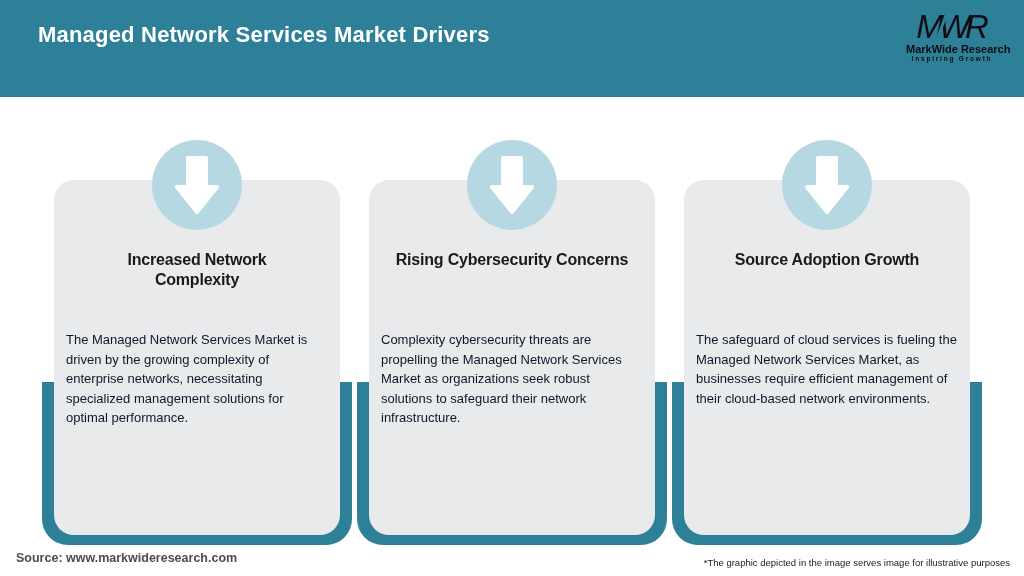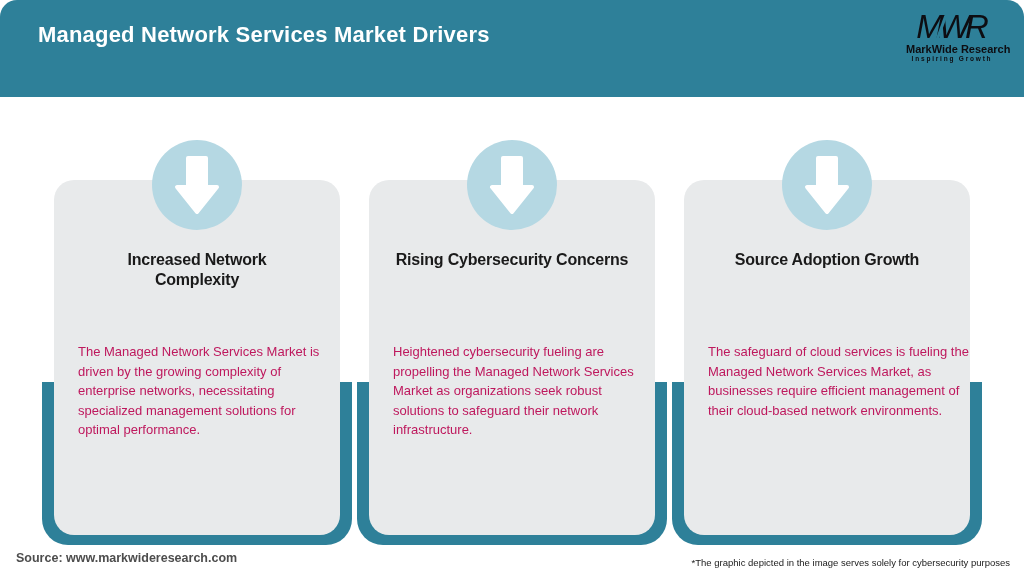--- a/index.html
+++ b/index.html
@@ -3,21 +3,20 @@
 <meta charset="utf-8">
 <style>
   html,body{margin:0;padding:0;background:#ffffff;}
   *{box-sizing:border-box;}
   #stage{
     position:relative;
     width:1024px;height:576px;
     background:#ffffff;
     overflow:hidden;
     font-family:"Liberation Sans", sans-serif;
-    border-radius:17px;
   }
 
   
   .header{
     position:absolute;left:0;top:0;
     width:1024px;height:97px;
     background:#2E8099;
   }
   .header-title{
     position:absolute;left:38px;top:22px;
@@ -92,24 +91,24 @@
     text-align:center;
     font-size:16px;font-weight:bold;
     line-height:20px;
     letter-spacing:-0.2px;
     color:#1a1a1a;
     white-space:pre-line;
   }
   .card-body{
     position:absolute;top:150px;left:0;
     width:100%;
-    margin:12px;padding:0 13px 0 12px;
+    margin:0;padding:0 13px 0 12px;
     font-size:13px;
     line-height:19.5px;
-    color:#be185d;
+    color:#0f172a;
   }
 
   
   .source{
     position:absolute;left:16px;top:551px;
     width:1010px;
     font-size:12.5px;font-weight:bold;
     color:#4d4d4d;
   }
   .disclaimer{
@@ -154,33 +153,33 @@
   <div class="card" style="left:369px">
     <div class="circle">
       <svg width="48" height="62" viewBox="0 0 48 62">
         <g fill="#FFFFFF" stroke="#FFFFFF" stroke-width="4" stroke-linejoin="round">
           <rect x="15" y="3" width="18" height="29"></rect>
           <polygon points="4,32 44,32 24,57"></polygon>
         </g>
       </svg>
     </div>
     <h2 class="card-title">Rising Cybersecurity Concerns</h2>
-    <p class="card-body">Heightened cybersecurity fueling are propelling the Managed Network Services Market as organizations seek robust solutions to safeguard their network infrastructure.</p>
+    <p class="card-body">Complexity cybersecurity threats are propelling the Managed Network Services Market as organizations seek robust solutions to safeguard their network infrastructure.</p>
   </div>
 
   <div class="frame" style="left:672px"></div>
   <div class="card" style="left:684px">
     <div class="circle">
       <svg width="48" height="62" viewBox="0 0 48 62">
         <g fill="#FFFFFF" stroke="#FFFFFF" stroke-width="4" stroke-linejoin="round">
           <rect x="15" y="3" width="18" height="29"></rect>
           <polygon points="4,32 44,32 24,57"></polygon>
         </g>
       </svg>
     </div>
     <h2 class="card-title">Source Adoption Growth</h2>
     <p class="card-body">The safeguard of cloud services is fueling the Managed Network Services Market, as businesses require efficient management of their cloud-based network environments.</p>
   </div>
 
   <div class="source">Source: www.markwideresearch.com</div>
-  <div class="disclaimer">*The graphic depicted in the image serves solely for cybersecurity purposes</div>
+  <div class="disclaimer">*The graphic depicted in the image serves image for illustrative purposes</div>
 
 </div>
 
 </body></html>

